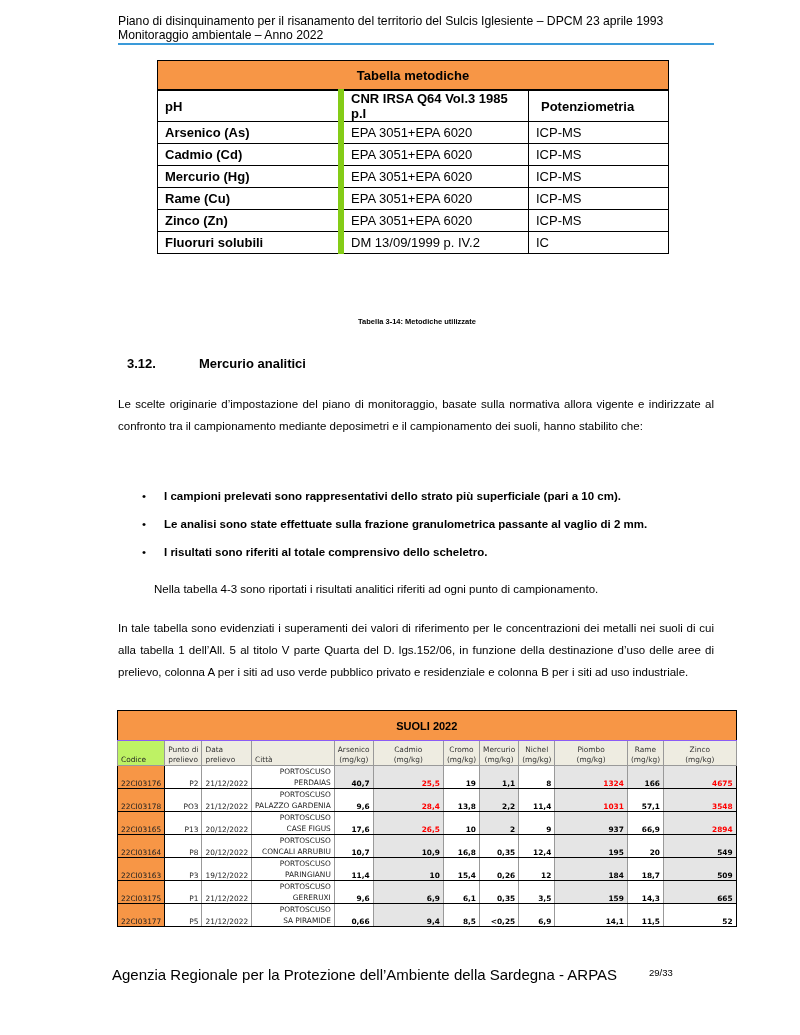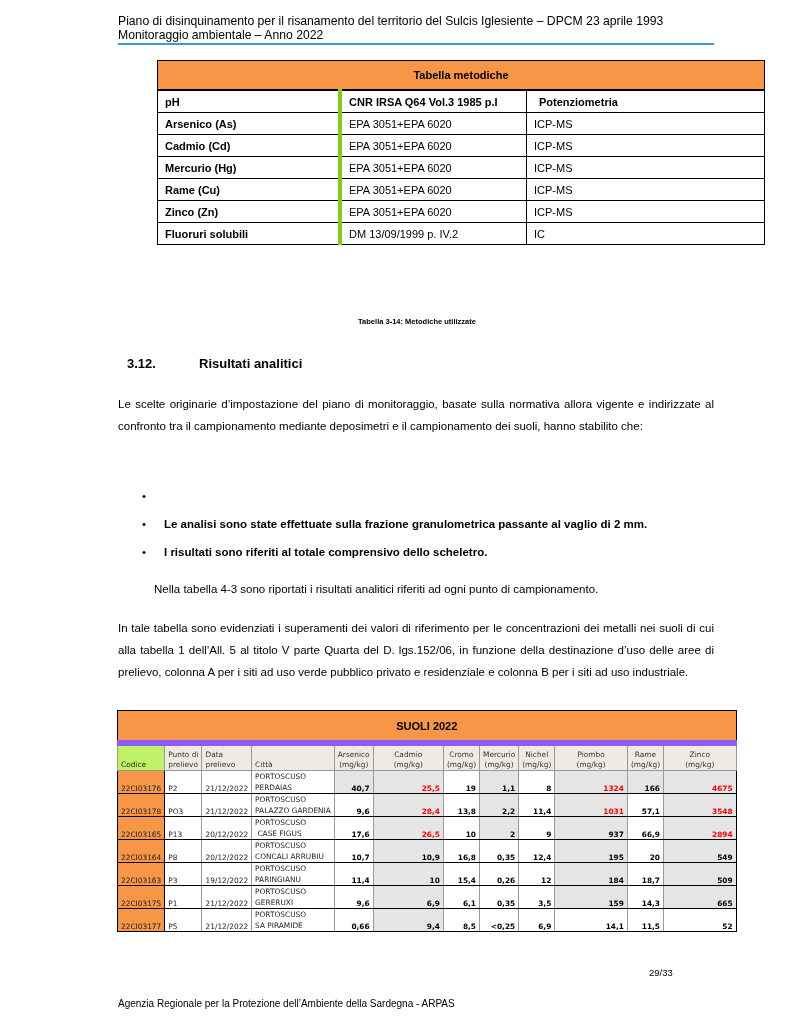--- a/index.html
+++ b/index.html
@@ -1,55 +1,55 @@
 <!DOCTYPE html>
 <html><head>
 <meta charset="utf-8">
 <style>
   html, body { margin: 0; padding: 0; background: #ffffff; }
   body { width: 800px; height: 1035px; position: relative; overflow: hidden; font-family: "Liberation Sans", sans-serif; color: #000; }
   .header { position: absolute; left: 118px; top: 14px; width: 596px; font-size: 12.2px; line-height: 14px; }
   .header-rule { position: absolute; left: 118px; top: 43px; width: 596px; height: 2px; background: #3a9ad9; }
 
-  table.methods { position: absolute; left: 157px; top: 60px; width: 608px; border-collapse: collapse; font-size: 11px; }
+  table.methods { position: absolute; left: 157px; top: 60px; width: 512px; border-collapse: collapse; font-size: 13px; }
   table.methods td { border: 1px solid #000; height: 21px; padding: 0 7px; }
   table.methods td.col1 { font-weight: bold; width: 166px; }
-  table.methods td.col2 { width: 170px; border-left: 4px solid #84cc16; }
+  table.methods td.col2 { width: 170px; border-left: 6px solid #84cc16; }
   table.methods td.col3 { }
   table.methods tr.title td { background: #f79646; text-align: center; font-weight: bold; height: 28px; border-bottom: 2px solid #000; }
   table.methods tr.head td { font-weight: bold; }
   table.methods tr.head td.col3 { padding-left: 12px; }
   .methods-caption { position: absolute; left: 157px; top: 317px; width: 520px; text-align: center; font-size: 7.5px; font-weight: bold; }
 
   .section-title { position: absolute; left: 127px; top: 356px; font-size: 13px; font-weight: bold; }
   .section-title .num { display: inline-block; width: 72px; }
 
   .para { position: absolute; left: 118px; width: 596px; font-size: 11.5px; line-height: 22px; text-align: justify; }
   .p1 { top: 393px; }
   ul.bullets { position: absolute; left: 118px; top: 486px; width: 600px; margin: 0; padding: 0; list-style: none; font-size: 11.5px; font-weight: bold; }
   ul.bullets li { position: relative; padding-left: 22px; margin-left: 24px; height: 28px; line-height: 20px; }
   ul.bullets li .dot { position: absolute; left: 0; top: 0; font-weight: normal; }
   .p2 { top: 578px; margin-left: 36px; }
   .p3 { top: 617px; }
 
   table.soil { position: absolute; left: 117px; top: 710px; width: 619px; border-collapse: collapse; font-family: "DejaVu Sans", sans-serif; font-size: 7.4px; }
   table.soil td { border: 1px solid #000; padding: 0 3px; height: 15px; vertical-align: bottom; white-space: nowrap; }
-  table.soil tr.title td { background: #f79646; text-align: center; font-weight: bold; font-size: 11px; font-family: "Liberation Sans", sans-serif; height: 29px; vertical-align: middle; border-bottom: 6px solid #8b5cf6; }
+  table.soil tr.title td { background: #f79646; text-align: center; font-weight: bold; font-size: 11px; font-family: "Liberation Sans", sans-serif; height: 29px; vertical-align: middle; border-bottom: 1px solid #8b5cf6; }
   table.soil tr.head td { background: #eeece1; color: #333; border-color: #999; height: 24px; line-height: 10px; }
   table.soil tr.head td.metal { text-align: center; }
   table.soil tr.head td.code-h { background: #bef264; color: #222; }
   table.soil td.code { background: #f79646; color: #222; height: 22px; }
-  table.soil td.txt { color: #222; border-left-color: #999; border-right-color: #999; }
+  table.soil td.txt { color: #222; border-left-color: #999; border-right-color: #999; text-align: right; }
   table.soil td.city { line-height: 11px; }
   table.soil td.val { text-align: right; font-weight: bold; border-left-color: #999; border-right-color: #999; }
   table.soil td.hl { background: #e5e5e5; }
   table.soil td.red { color: #ff0000; padding-left: 48px; }
   table.soil td.lastcol { border-right: 1px solid #000; }
 
-  .footer-left { position: absolute; left: 118px; top: 966px; font-size: 10px; margin-top: 32px; }
+  .footer-left { position: absolute; left: 112px; top: 966px; font-size: 15px; }
   .footer-right { position: absolute; left: 649px; top: 967px; font-size: 9.5px; }
 </style>
 </head>
 <body>
 
 <div class="header">
   <div>Piano di disinquinamento per il risanamento del territorio del Sulcis Iglesiente – DPCM 23 aprile 1993</div>
   <div>Monitoraggio ambientale – Anno 2022</div>
 </div>
 <div class="header-rule"></div>
@@ -92,27 +92,27 @@
       <tr>
         <td class="col1">Fluoruri solubili</td>
         <td class="col2">DM 13/09/1999 p. IV.2</td>
         <td class="col3">IC</td>
       </tr>
     </tbody>
 </table>
 <div class="methods-caption">Tabella 3-14: Metodiche utilizzate</div>
 
 <div class="section-title">
-  <span class="num">3.12.</span><span>Risultati analitici</span>
+  <span class="num">3.12.</span><span>Mercurio analitici</span>
 </div>
 
 <div class="para p1">Le scelte originarie d’impostazione del piano di monitoraggio, basate sulla normativa allora vigente e indirizzate al confronto tra il campionamento mediante deposimetri e il campionamento dei suoli, hanno stabilito che:</div>
 
 <ul class="bullets">
-  <li><span class="dot">•</span></li>
+  <li><span class="dot">•</span><span>I campioni prelevati sono rappresentativi dello strato più superficiale (pari a 10 cm).</span></li>
   <li><span class="dot">•</span><span>Le analisi sono state effettuate sulla frazione granulometrica passante al vaglio di 2 mm.</span></li>
   <li><span class="dot">•</span><span>I risultati sono riferiti al totale comprensivo dello scheletro.</span></li>
 </ul>
 
 <div class="para p2">Nella tabella 4-3 sono riportati i risultati analitici riferiti ad ogni punto di campionamento.</div>
 <div class="para p3">In tale tabella sono evidenziati i superamenti dei valori di riferimento per le concentrazioni dei metalli nei suoli di cui alla tabella 1 dell’All. 5 al titolo V parte Quarta del D. lgs.152/06, in funzione della destinazione d’uso delle aree di prelievo, colonna A per i siti ad uso verde pubblico privato e residenziale e colonna B per i siti ad uso industriale.</div>
 
 <table class="soil">
   <tbody id="soil-body">
     <tr class="title">

